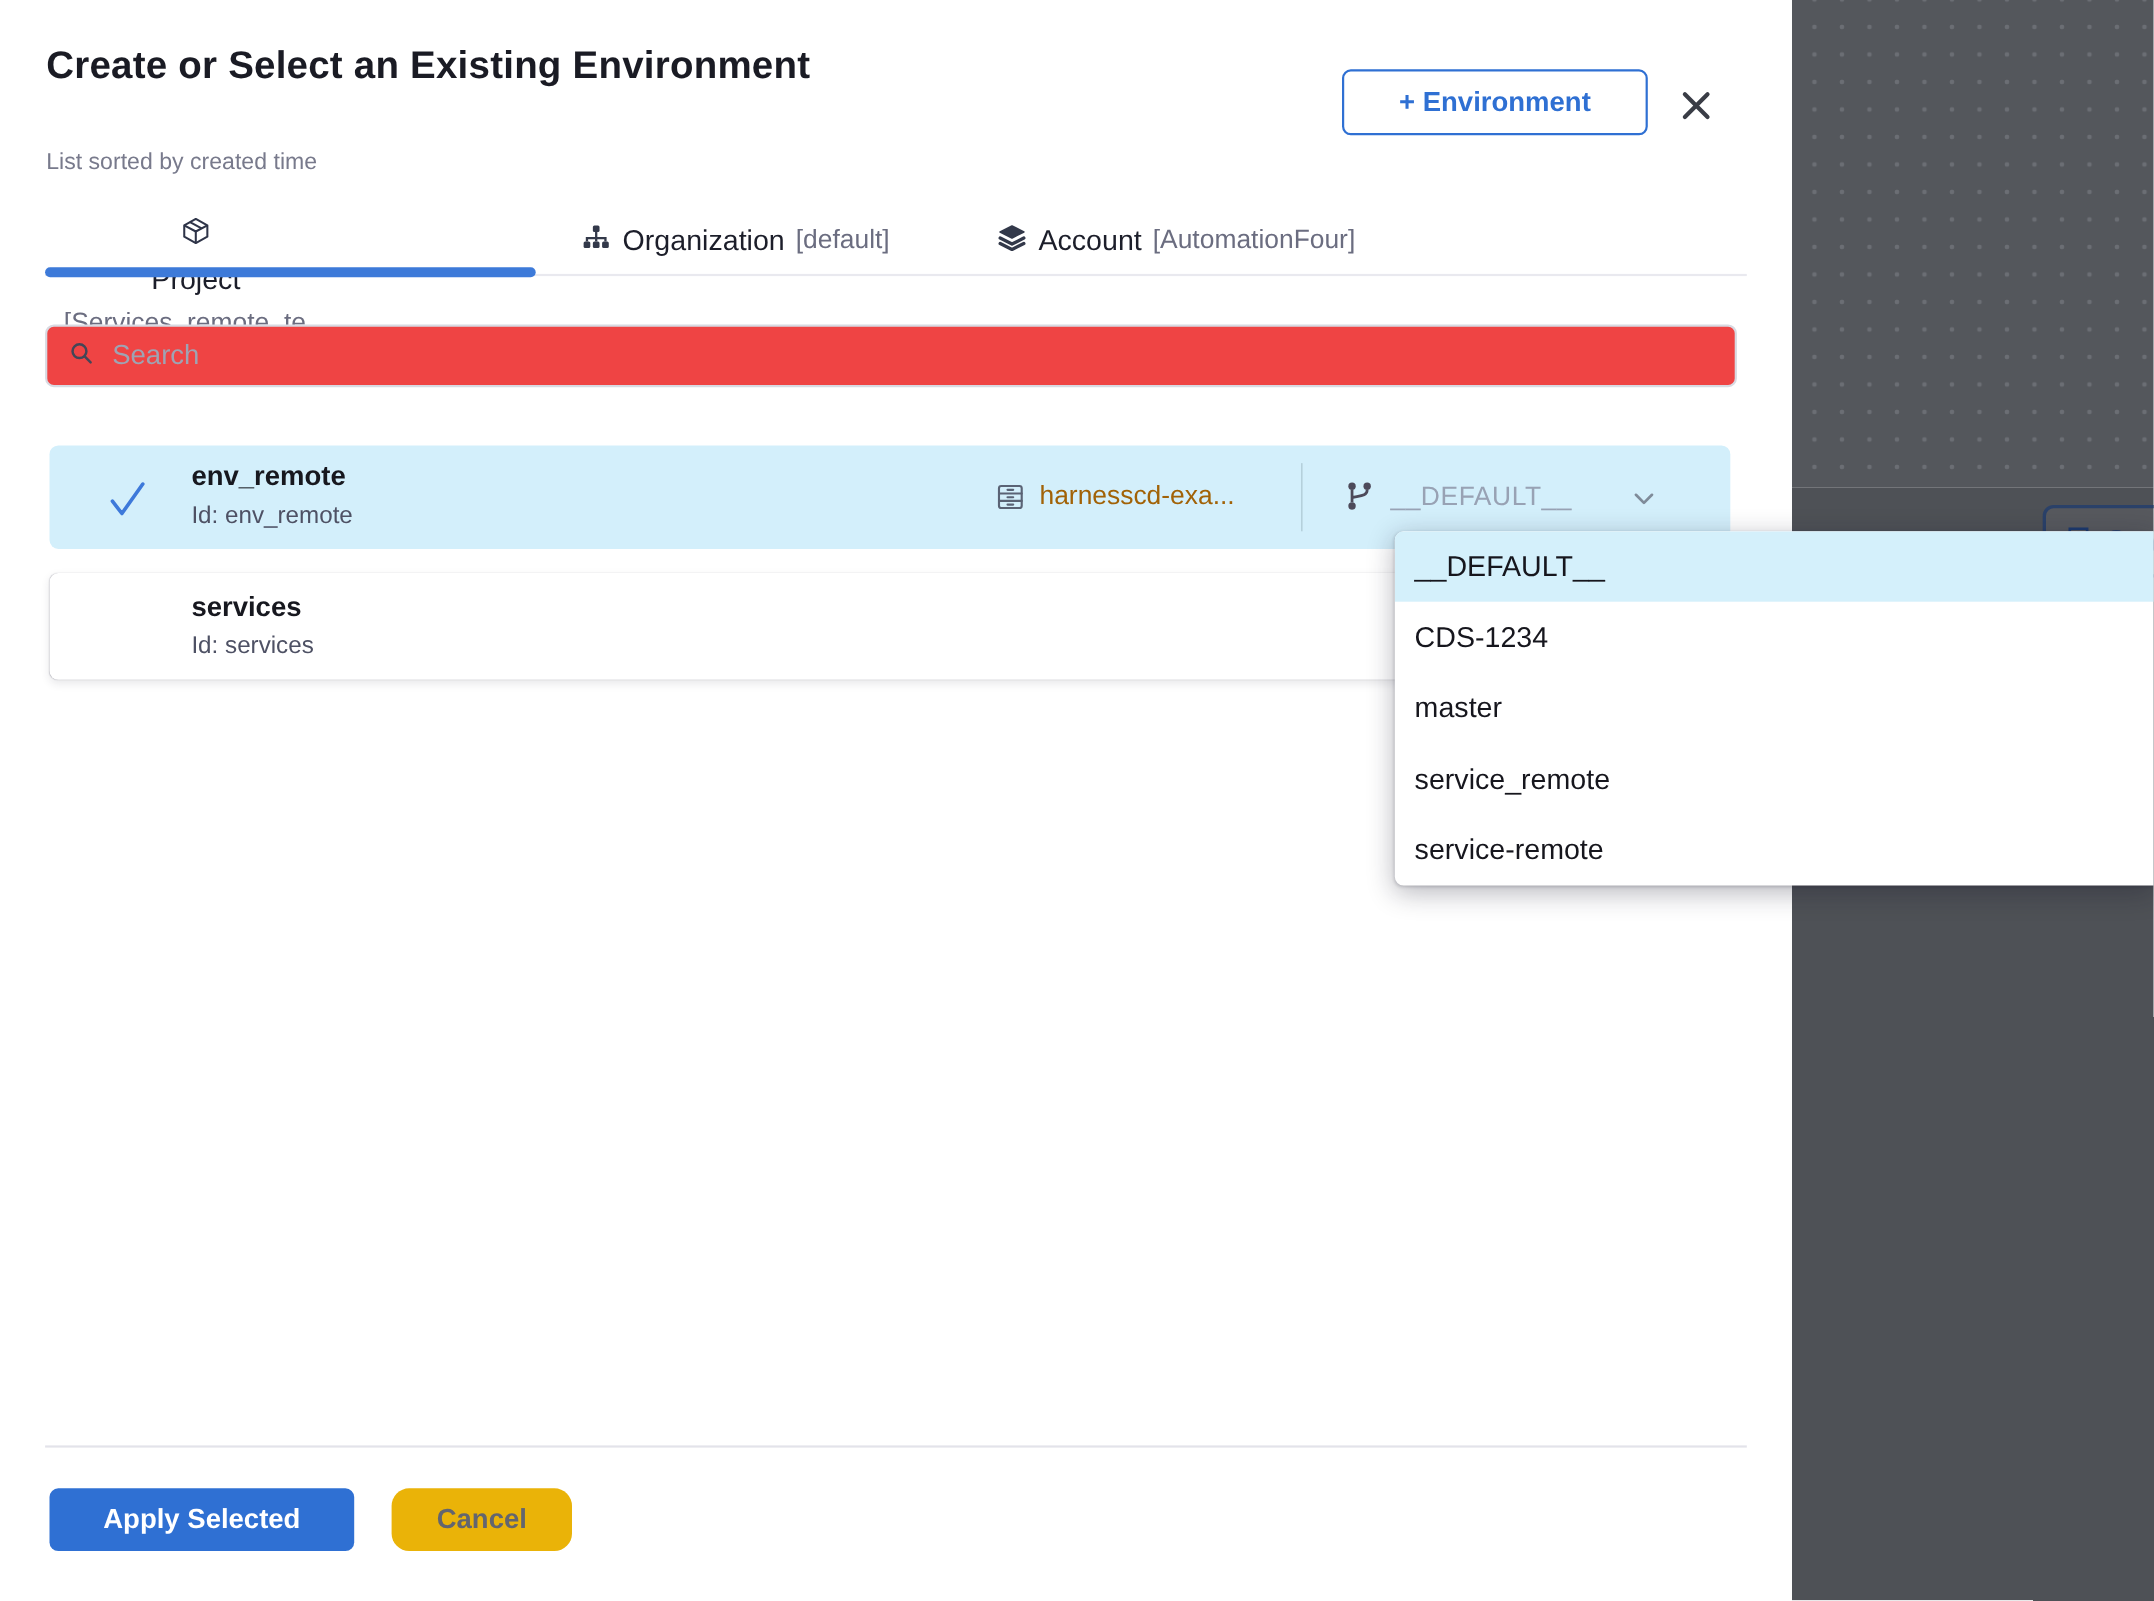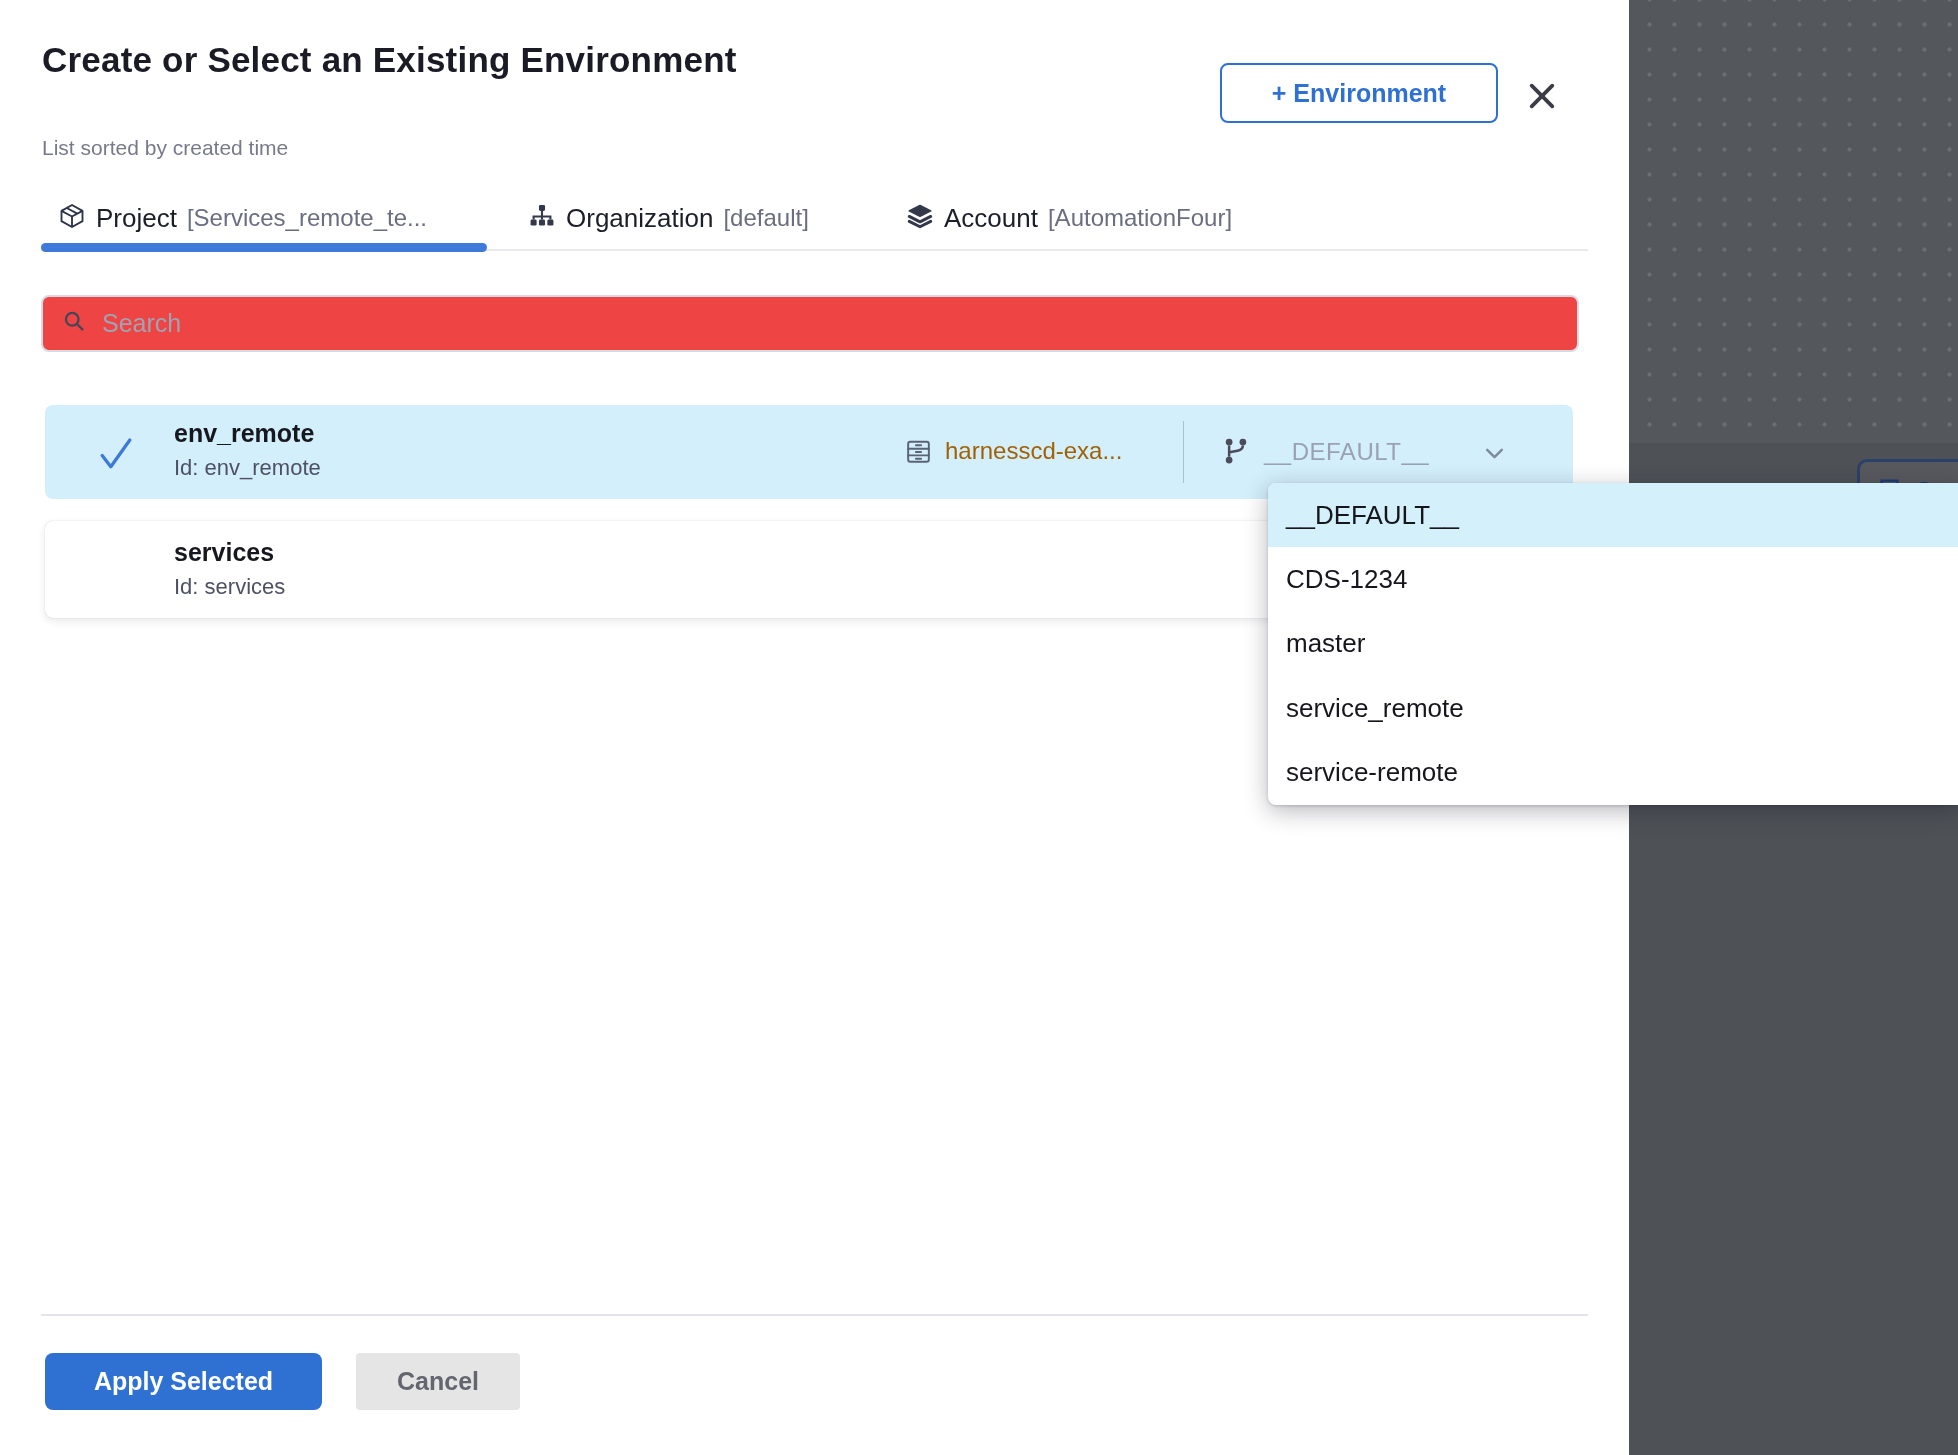--- a/index.html
+++ b/index.html
@@ -39,21 +39,21 @@
     display: flex; align-items: center; justify-content: center; cursor: pointer;
     font-family: "Liberation Sans", sans-serif;
   }
   .close-btn { position: absolute; left: 1520px; top: 74px; width: 44px; height: 44px; display: flex; align-items: center; justify-content: center; cursor: pointer; background: none; border: none; }
 
   
   .tabbar-line { position: absolute; left: 41px; top: 249px; width: 1547px; height: 2px; background: #e9e9ef; }
   .tab { position: absolute; top: 196px; height: 44px; display: flex; align-items: center; gap: 10px; cursor: pointer; }
   .tab .t-label { font-size: 26px; font-weight: 500; color: #1c1e2a; }
   .tab .t-scope { font-size: 24px; color: #6b6d80; }
-  .tab-project { left: 58px; }
+  .tab-project { left: 58px; flex-direction: column; }
   .tab-org { left: 528px; }
   .tab-account { left: 906px; }
   .tab-underline { position: absolute; left: 41px; top: 243px; width: 446px; height: 9px; border-radius: 5px; background: #3d7ad9; }
 
   
   .search-box {
     position: absolute; left: 41px; top: 295px; width: 1538px; height: 57px;
     border: 2px solid #d8dae2; border-radius: 8px; background: #ef4444;
     display: flex; align-items: center; padding-left: 18px; gap: 14px;
   }
@@ -98,21 +98,21 @@
 
   
   .footer-line { position: absolute; left: 41px; top: 1314px; width: 1547px; height: 2px; background: #e3e3ea; }
   .apply-btn {
     position: absolute; left: 45px; top: 1353px; width: 277px; height: 57px;
     background: #2f70d3; border: none; border-radius: 8px; color: #ffffff;
     font-size: 25px; font-weight: 700; cursor: pointer; font-family: "Liberation Sans", sans-serif;
   }
   .cancel-btn {
     position: absolute; left: 356px; top: 1353px; width: 164px; height: 57px;
-    background: #e5e5e5; border: none; border-radius: 4px; color: #63656f;
+    background: #eab308; border: none; border-radius: 16px; color: #63656f;
     font-size: 25px; font-weight: 700; cursor: pointer; font-family: "Liberation Sans", sans-serif;
   }
 </style>
 </head>
 <body>
 
 <div class="stage">
 
   <div class="bg-canvas"></div>
   <div class="bg-lower"></div>

